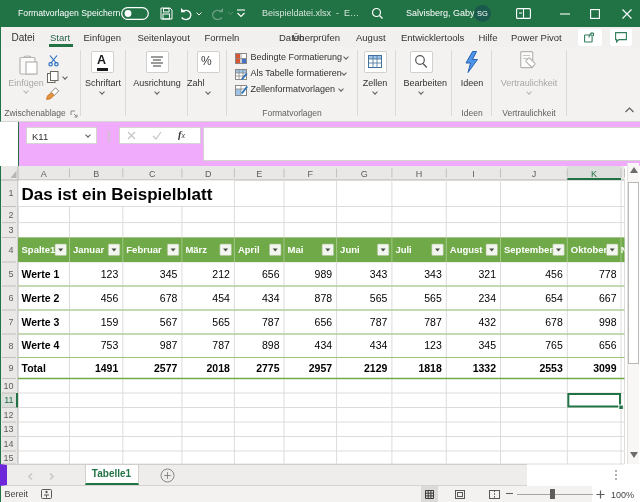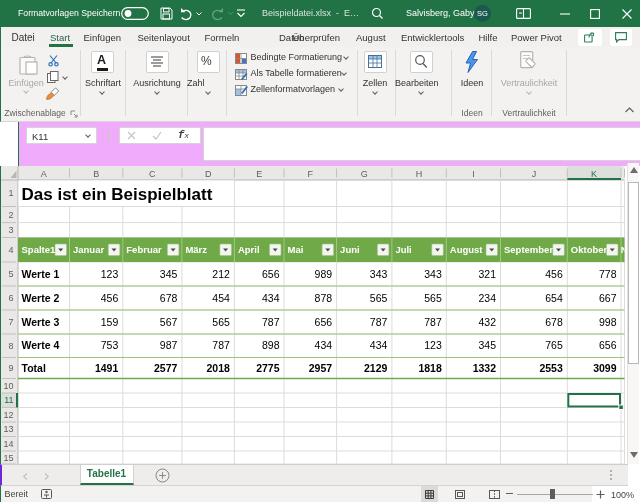--- a/index.html
+++ b/index.html
@@ -148,34 +148,35 @@
 <div class="a" style="left:249.5px;top:20.5px;font-size:9px;color:#323130">Als Tabelle formatieren</div>
 <div class="chv" style="left:340.5px;top:24px"></div>
 <svg class="a" style="left:234px;top:38px" width="12" height="11">
       <rect x="0.5" y="0.5" width="11" height="10" fill="#fff" stroke="#8a8886" stroke-width="1"></rect>
       <rect x="1" y="4" width="5" height="6" fill="#9dc3e6"></rect>
       <path d="M0.5 4 h11 M6 0.5 v10" stroke="#8a8886" stroke-width="0.8"></path>
       <path d="M11.5 1 l-5.5 7 1.5 1 5.5-7z" fill="#2e75b6"></path>
     </svg>
 <div class="a" style="left:249.5px;top:36.5px;font-size:9px;color:#323130">Zellenformatvorlagen</div>
 <div class="chv" style="left:337.5px;top:40px"></div>
+<div class="a" style="left:226px;top:60.5px;width:130px;text-align:center;font-size:8.5px;color:#605e5c">Formatvorlagen</div>
 <div class="a" style="left:362.5px;top:3.5px;width:23px;height:22px;background:#fff;border:1px solid #d2d0ce;border-radius:2px"></div>
 <svg class="a" style="left:367px;top:8px" width="14" height="13">
       <rect x="0.5" y="0.5" width="13" height="12" fill="#fff" stroke="#41719c" stroke-width="1"></rect>
       <rect x="1" y="1" width="12" height="3" fill="#9dc3e6"></rect>
       <path d="M0.5 4 h13 M0.5 8 h13 M5 0.5 v12 M9 0.5 v12" stroke="#41719c" stroke-width="0.8"></path>
     </svg>
 <div class="a" style="left:352px;top:31px;width:44px;text-align:center;font-size:9px;color:#323130">Zellen</div>
 <div class="chv" style="left:371.5px;top:43px"></div>
 <div class="a" style="left:408.5px;top:3.5px;width:23px;height:22px;background:#fff;border:1px solid #d2d0ce;border-radius:2px"></div>
 <svg class="a" style="left:413px;top:7px" width="14" height="15">
       <circle cx="6" cy="6" r="4.3" fill="none" stroke="#5a5856" stroke-width="1.2"></circle>
       <path d="M9 9.5 l3.8 4" stroke="#5a5856" stroke-width="1.3"></path>
     </svg>
-<div class="a" style="left:394px;top:31px;width:52px;text-align:left;font-size:9px;color:#323130">Bearbeiten</div>
+<div class="a" style="left:394px;top:31px;width:52px;text-align:right;font-size:9px;color:#323130">Bearbeiten</div>
 <div class="chv" style="left:417.5px;top:43px"></div>
 <svg class="a" style="left:463px;top:4px" width="15" height="22">
       <path d="M8.5 0.5 L2 12 h4.5 L4 21.5 L13.5 8.5 H8.5 L12.5 0.5 Z" fill="#4e94e8" stroke="#2a63b5" stroke-width="1"></path>
     </svg>
 <div class="a" style="left:449px;top:31px;width:44px;text-align:center;font-size:9px;color:#323130">Ideen</div>
 <div class="a" style="left:449px;top:60.5px;width:44px;text-align:center;font-size:8.5px;color:#605e5c">Ideen</div>
 <svg class="a" style="left:519px;top:4px" width="17" height="21">
       <rect x="0.7" y="0.7" width="12" height="16" rx="1" fill="#fbfbfa" stroke="#b6b4b2" stroke-width="1.2"></rect>
       <path d="M3 4.5 h7 M3 7.5 h7" stroke="#c6c4c2" stroke-width="1"></path>
       <rect x="8" y="7" width="5" height="9" rx="1" transform="rotate(-45 10.5 11.5)" fill="#fff" stroke="#b6b4b2" stroke-width="1.1"></rect>
@@ -192,21 +193,21 @@
 <div class="a" style="left:13px;top:8.5px;font-size:9.5px;color:#323130">K11</div>
 <div class="chv" style="left:67px;top:11px"></div>
 <div class="a" style="left:89px;top:9px;width:1.5px;height:1.5px;background:#c8c6c4;box-shadow:0 3px 0 #c8c6c4,0 6px 0 #c8c6c4,0 9px 0 #c8c6c4"></div>
 <div class="a" style="left:99.5px;top:4.5px;width:82px;height:17.5px;background:#fff;border:1px solid #d6d4d2"></div>
 <svg class="a" style="left:108px;top:9px" width="9" height="9">
       <path d="M1 1 l7 7 M8 1 l-7 7" stroke="#c6c4c2" stroke-width="1.2"></path>
     </svg>
 <svg class="a" style="left:133px;top:9px" width="10" height="9">
       <path d="M1 5 l3 3 5-7" fill="none" stroke="#c6c4c2" stroke-width="1.2"></path>
     </svg>
-<div class="a" style="left:159px;top:7px;font-size:10.5px;font-style:italic;color:#3b3a39;font-family:Liberation Mono, monospace"><b>f</b><span style="font-size:8px">x</span></div>
+<div class="a" style="left:159px;top:7px;font-size:10.5px;font-style:italic;color:#3b3a39;font-family:Liberation Serif, serif"><b>f</b><span style="font-size:8px">x</span></div>
 <div class="a" style="left:184px;top:4.5px;width:453px;height:34px;background:#fff;border:1px solid #d6d4d2"></div>
 <svg class="a" style="left:626px;top:11px" width="8" height="5">
       <path d="M0.5 4.5 L4 1 L7.5 4.5" fill="none" stroke="#8a8886" stroke-width="1"></path>
     </svg>
 </div>
 <svg class="a" style="left:0;top:166px" width="640" height="298" font-family="Liberation Sans,sans-serif">
 <rect x="0" y="0" width="624.5" height="298" fill="#fff"></rect>
 <rect x="0" y="0" width="624.5" height="14" fill="#eae8e7"></rect>
 <rect x="0" y="14" width="18" height="284" fill="#eae8e7"></rect>
 <rect x="567.3" y="0" width="53.7" height="14" fill="#dcdfdb"></rect>
@@ -414,21 +415,21 @@
 </svg>
 <div class="a" style="left:626.5px;top:162.5px;width:12.5px;height:301px;background:#f8f7f6;border-left:1px solid #e3e1df">
 <svg class="a" style="left:2.5px;top:4px" width="8" height="6">
       <path d="M4 0 L8 6 H0 Z" fill="#6e6c6a"></path>
     </svg>
 <div class="a" style="left:0.5px;top:19.5px;width:10.5px;height:182px;background:#fff;border:1px solid #bab8b6"></div>
 <svg class="a" style="left:2.5px;top:289px" width="8" height="6">
       <path d="M4 6 L8 0 H0 Z" fill="#6e6c6a"></path>
     </svg>
 </div>
-<div class="a" style="left:0;top:463.5px;width:628px;height:22.5px;background:#eeedeb;border-top:1px solid #d0cecc;border-left:2px solid #6d28d9;border-bottom:1px solid #d6d4d2">
+<div class="a" style="left:0;top:463.5px;width:527px;height:22.5px;background:#eeedeb;border-top:1px solid #d0cecc;border-left:7px solid #6d28d9;border-bottom:1px solid #d6d4d2">
 <svg class="a" style="left:20px;top:8px" width="7" height="7">
       <path d="M5 0.5 L1.8 3.5 L5 6.5" fill="none" stroke="#c5c3c1" stroke-width="1.3"></path>
     </svg>
 <svg class="a" style="left:41px;top:8px" width="7" height="7">
       <path d="M2 0.5 L5.2 3.5 L2 6.5" fill="none" stroke="#c5c3c1" stroke-width="1.3"></path>
     </svg>
 <div class="a" style="left:77.5px;top:0.5px;width:54px;height:20px;background:#fff;border-left:1px solid #d2d0ce;border-right:1px solid #d2d0ce;border-bottom:2px solid #217346;color:#217346;font-weight:bold;font-size:10px;text-align:center;line-height:18px">Tabelle1</div>
 <svg class="a" style="left:153px;top:3.5px" width="15" height="15">
       <circle cx="7.5" cy="7.5" r="6.5" fill="none" stroke="#8a8886" stroke-width="1"></circle>
       <path d="M7.5 4.2 v6.6 M4.2 7.5 h6.6" stroke="#8a8886" stroke-width="1"></path>

